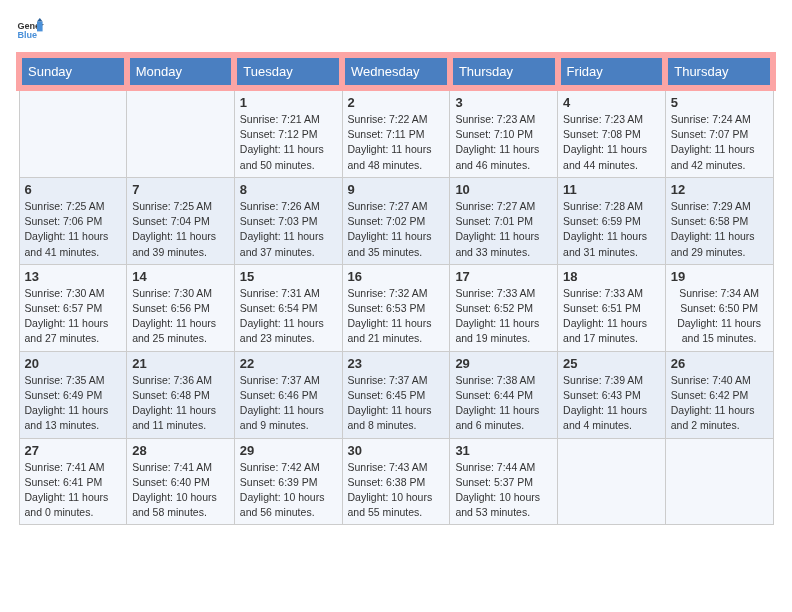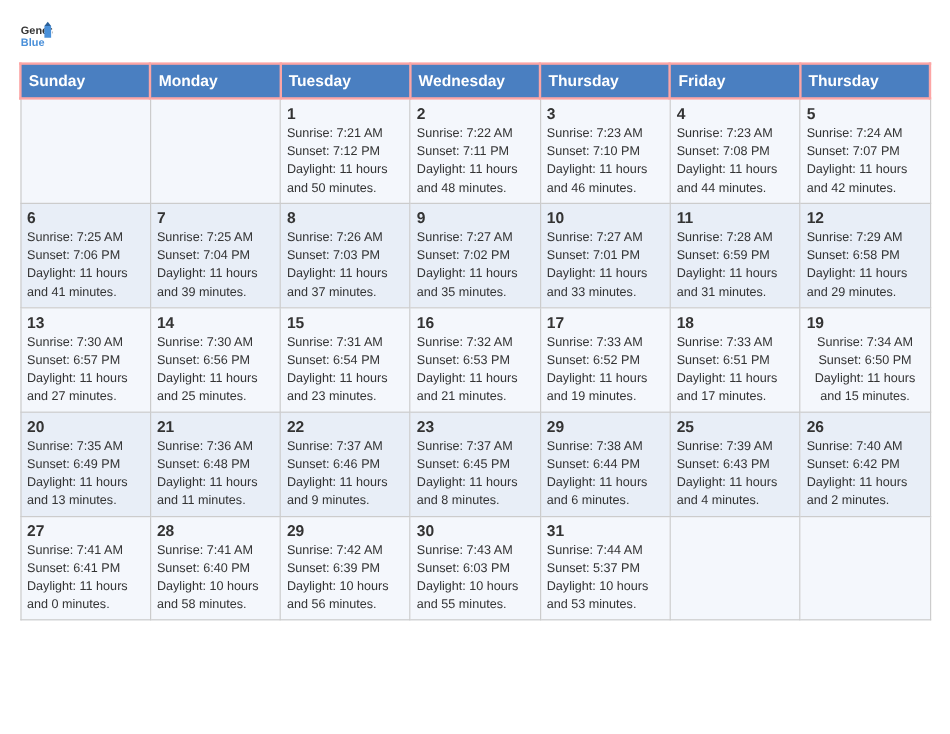--- a/index.html
+++ b/index.html
@@ -41,22 +41,22 @@
     table {
       width: 100%;
       border-collapse: collapse;
       font-size: 11px;
     }
     thead tr th {
       background-color: #4a7fc1;
       color: #fff;
       padding: 6px 6px;
       font-size: 13px;
-      font-weight: bold;
-      border: 2px solid #fca5a5;
+      font-weight: normal;
+      border: 6px solid #fca5a5;
       text-align: left;
     }
     tbody tr td {
       border: 1px solid #ccc;
       vertical-align: top;
       padding: 4px 5px;
       height: 80px;
       width: 108px;
       font-size: 10.5px;
       color: #333;
@@ -290,21 +290,21 @@
         </td>
         <td>
           <span class="day-num">29</span>
           <div class="day-info" style="white-space: pre-line;">Sunrise: 7:42 AM
 Sunset: 6:39 PM
 Daylight: 10 hours and 56 minutes.</div>
         </td>
         <td>
           <span class="day-num">30</span>
           <div class="day-info" style="white-space: pre-line;">Sunrise: 7:43 AM
-Sunset: 6:03 PM
+Sunset: 6:38 PM
 Daylight: 10 hours and 55 minutes.</div>
         </td>
         <td>
           <span class="day-num">31</span>
           <div class="day-info" style="white-space: pre-line;">Sunrise: 7:44 AM
 Sunset: 5:37 PM
 Daylight: 10 hours and 53 minutes.</div>
         </td>
         <td></td>
         <td></td>

